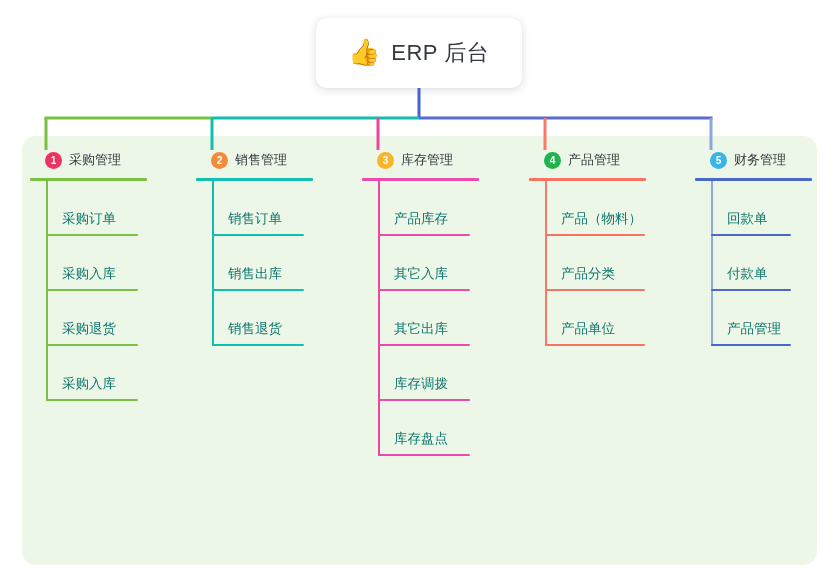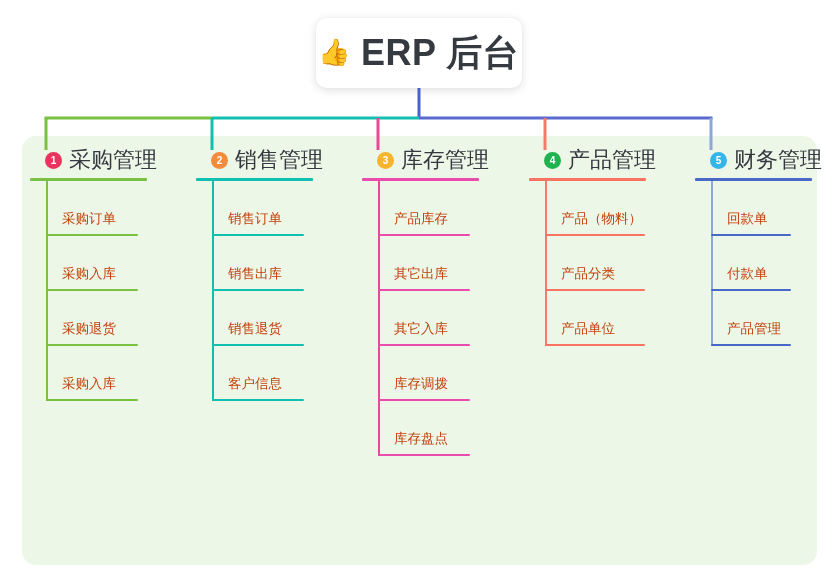--- a/index.html
+++ b/index.html
@@ -38,25 +38,24 @@
     gap: 10px;
     box-sizing: border-box;
   }
   .root-emoji {
     font-size: 26px;
     line-height: 1;
     display: inline-block;
     transform: translateY(-1px);
   }
   .root-title {
-    font-size: 36px;
+    font-size: 22px;
     color: #343a40;
     letter-spacing: 0.5px;
     white-space: nowrap;
-    font-weight: bold;
   }
 
   
   .panel {
     position: absolute;
     left: 22px;
     top: 136px;
     width: 795px;
     height: 429px;
     background: #edf7e7;
@@ -90,21 +89,21 @@
     height: 17px;
     border-radius: 50%;
     color: #ffffff;
     font-size: 10px;
     line-height: 17px;
     text-align: center;
     font-weight: bold;
     flex: 0 0 auto;
   }
   .branch-label {
-    font-size: 22px;
+    font-size: 13px;
     color: #343a40;
     white-space: nowrap;
   }
   .branch-rule {
     height: 3px;
     border-radius: 1px;
     margin-top: 6px;
   }
 
   .children {
@@ -115,21 +114,21 @@
   .child {
     position: relative;
     height: 55px;
     box-sizing: border-box;
   }
   .child-label {
     position: absolute;
     left: 16px;
     bottom: 8px;
     font-size: 13.5px;
-    color: #c2410c;
+    color: #0f766e;
     white-space: nowrap;
   }
   .child-rule {
     position: absolute;
     left: 0;
     bottom: 0;
     height: 2px;
     border-radius: 1px;
   }
   .child-stem {
@@ -207,44 +206,40 @@
             <div class="child-rule" style="background: rgb(17, 191, 174); width: 92px;"></div>
           </div>
           <div class="child">
             <span class="child-label">销售出库</span>
             <div class="child-rule" style="background: rgb(17, 191, 174); width: 92px;"></div>
           </div>
           <div class="child">
             <span class="child-label">销售退货</span>
             <div class="child-rule" style="background: rgb(17, 191, 174); width: 92px;"></div>
           </div>
-          <div class="child">
-            <span class="child-label">客户信息</span>
-            <div class="child-rule" style="background: rgb(17, 191, 174); width: 92px;"></div>
-          </div>
         </div>
       </div>
       <div class="branch" style="left: 362px; width: 158px;">
         <div class="branch-head">
           <span class="badge" style="background: rgb(247, 180, 44);">3</span>
           <span class="branch-label">库存管理</span>
         </div>
         <div class="branch-rule" style="background: rgb(233, 76, 170); width: 117px;"></div>
         <div class="children">
           <div class="child-stem" style="background: rgb(236, 72, 153); left: 16px;"></div>
           <div class="child">
             <span class="child-label">产品库存</span>
             <div class="child-rule" style="background: rgb(233, 76, 170); width: 92px;"></div>
           </div>
           <div class="child">
+            <span class="child-label">其它入库</span>
+            <div class="child-rule" style="background: rgb(233, 76, 170); width: 92px;"></div>
+          </div>
+          <div class="child">
             <span class="child-label">其它出库</span>
-            <div class="child-rule" style="background: rgb(233, 76, 170); width: 92px;"></div>
-          </div>
-          <div class="child">
-            <span class="child-label">其它入库</span>
             <div class="child-rule" style="background: rgb(233, 76, 170); width: 92px;"></div>
           </div>
           <div class="child">
             <span class="child-label">库存调拨</span>
             <div class="child-rule" style="background: rgb(233, 76, 170); width: 92px;"></div>
           </div>
           <div class="child">
             <span class="child-label">库存盘点</span>
             <div class="child-rule" style="background: rgb(233, 76, 170); width: 92px;"></div>
           </div>

